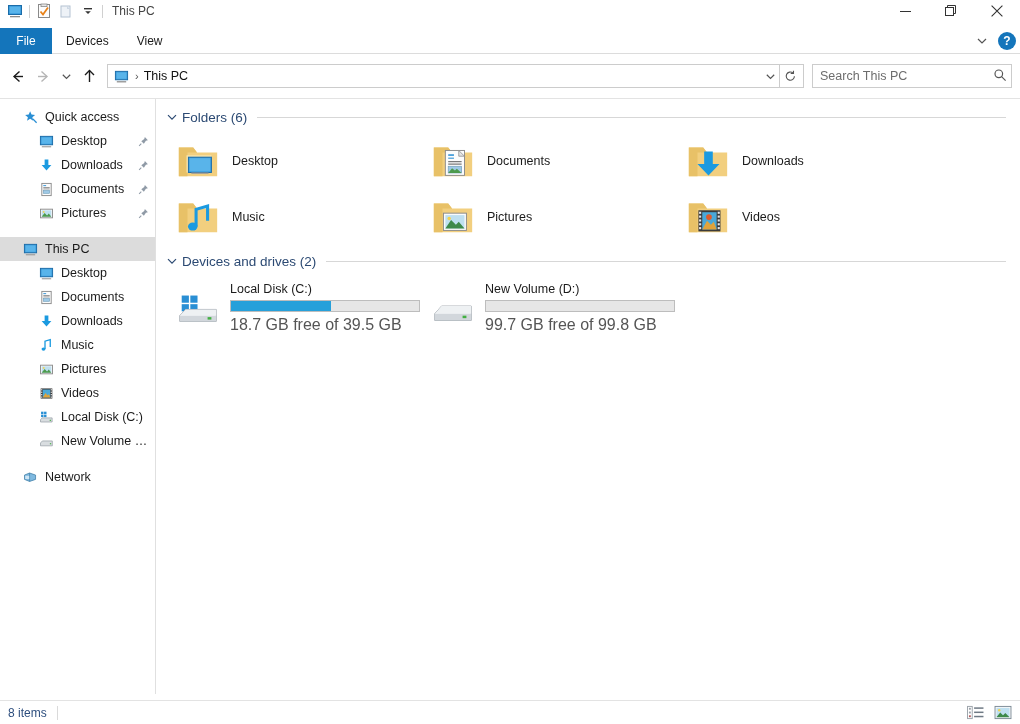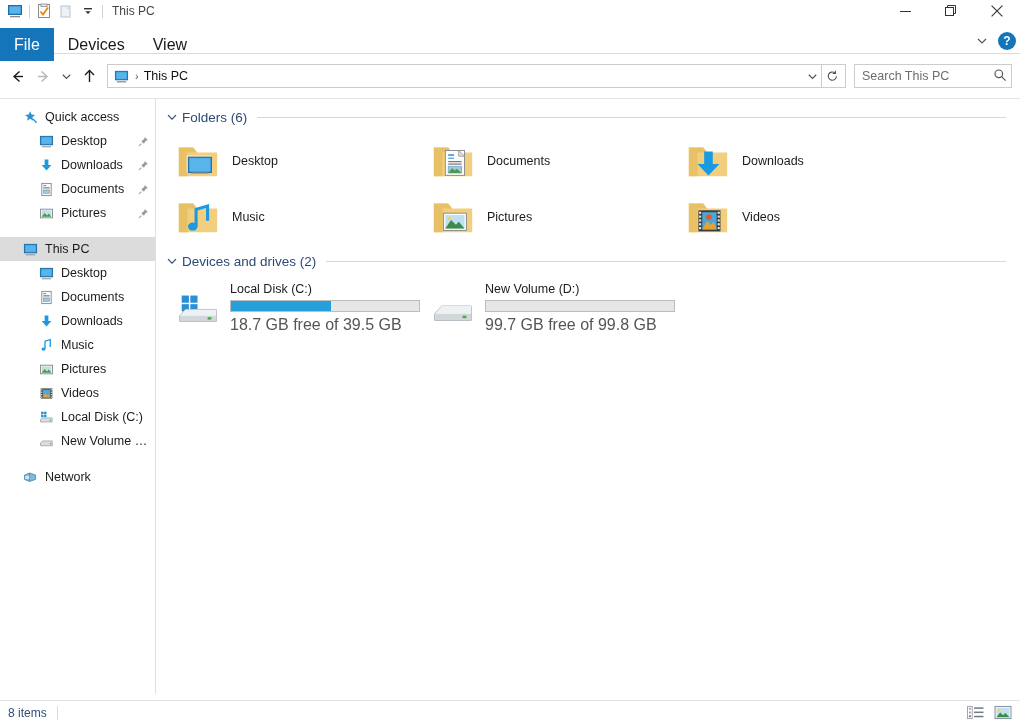--- a/index.html
+++ b/index.html
@@ -33,21 +33,21 @@
   }
   .win-btn svg { display:block; }
 
   
   .ribbon {
     height: 26px; display: flex; align-items: stretch; position: relative;
     border-bottom: 1px solid #dcdcdc; flex: 0 0 26px; background:#fff;
   }
   .tab {
     display: flex; align-items: center; justify-content: center;
-    padding: 0 14px; font-size: 16px; color: #1a1a1a; height: 33px; cursor: default;
+    padding: 0 14px; font-size: 12px; color: #1a1a1a; height: 26px; cursor: default;
   }
   .tab.file { background: #1475bb; color: #fff; min-width: 52px; }
   .ribbon-right { position: absolute; right: 4px; top: 0; height: 26px; display: flex; align-items: center; gap: 6px; }
   .chev-btn { width: 20px; height: 20px; display:flex; align-items:center; justify-content:center; }
   .help-btn { width: 18px; height: 18px; border-radius: 50%; background:#1475bb; color:#fff;
               display:flex; align-items:center; justify-content:center; font-size:12px; font-weight:bold; }
 
   
   .addressbar {
     height: 32px; display: flex; align-items: center; padding: 0 8px 0 4px;
@@ -61,21 +61,21 @@
     align-items:center; padding: 0 2px 0 5px; margin-left: 5px; min-width:0;
   }
   .path-icon { width:16px; height:16px; display:flex; align-items:center; justify-content:center; margin-right:4px; }
   .path-sep { color:#555; font-size: 11px; margin: 0 5px 0 2px; }
   .path-text { font-size: 12.5px; color: #111; }
   .path-right { margin-left:auto; display:flex; align-items:center; }
   .path-drop { width: 18px; height:22px; display:flex; align-items:center; justify-content:center; }
   .refresh-btn { width: 22px; height: 24px; display:flex; align-items:center; justify-content:center;
                  border-left: 1px solid #cccccc; }
   .search-box {
-    width: 158px; height: 24px; border: 1px solid #cccccc; background:#fff;
+    width: 200px; height: 24px; border: 1px solid #cccccc; background:#fff;
     display:flex; align-items:center; padding: 0 4px 0 7px; margin-left: 8px;
   }
   .search-box input {
     border: none; outline: none; flex:1; font-family:"Liberation Sans", sans-serif;
     font-size: 12.5px; color:#222; background: transparent; min-width:0;
   }
   .search-box input::placeholder { color:#6d6d6d; }
 
   
   .body { flex: 1; display: flex; min-height: 0; border-top: 1px solid #e3e3e3; }

